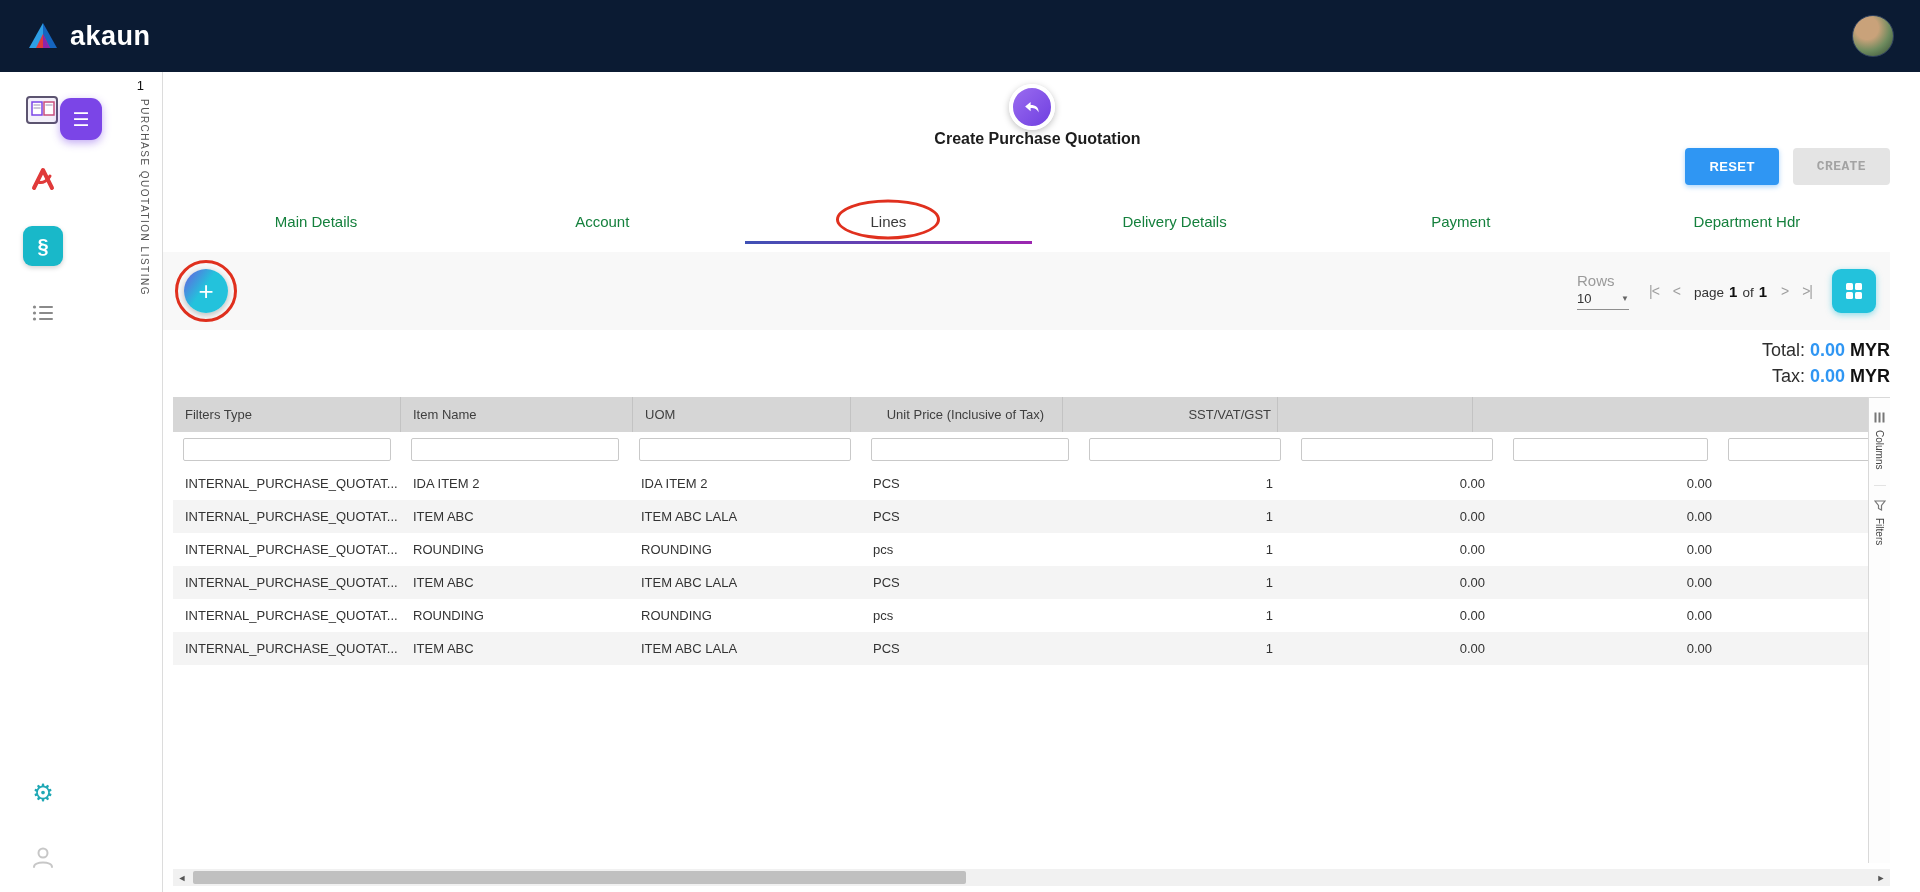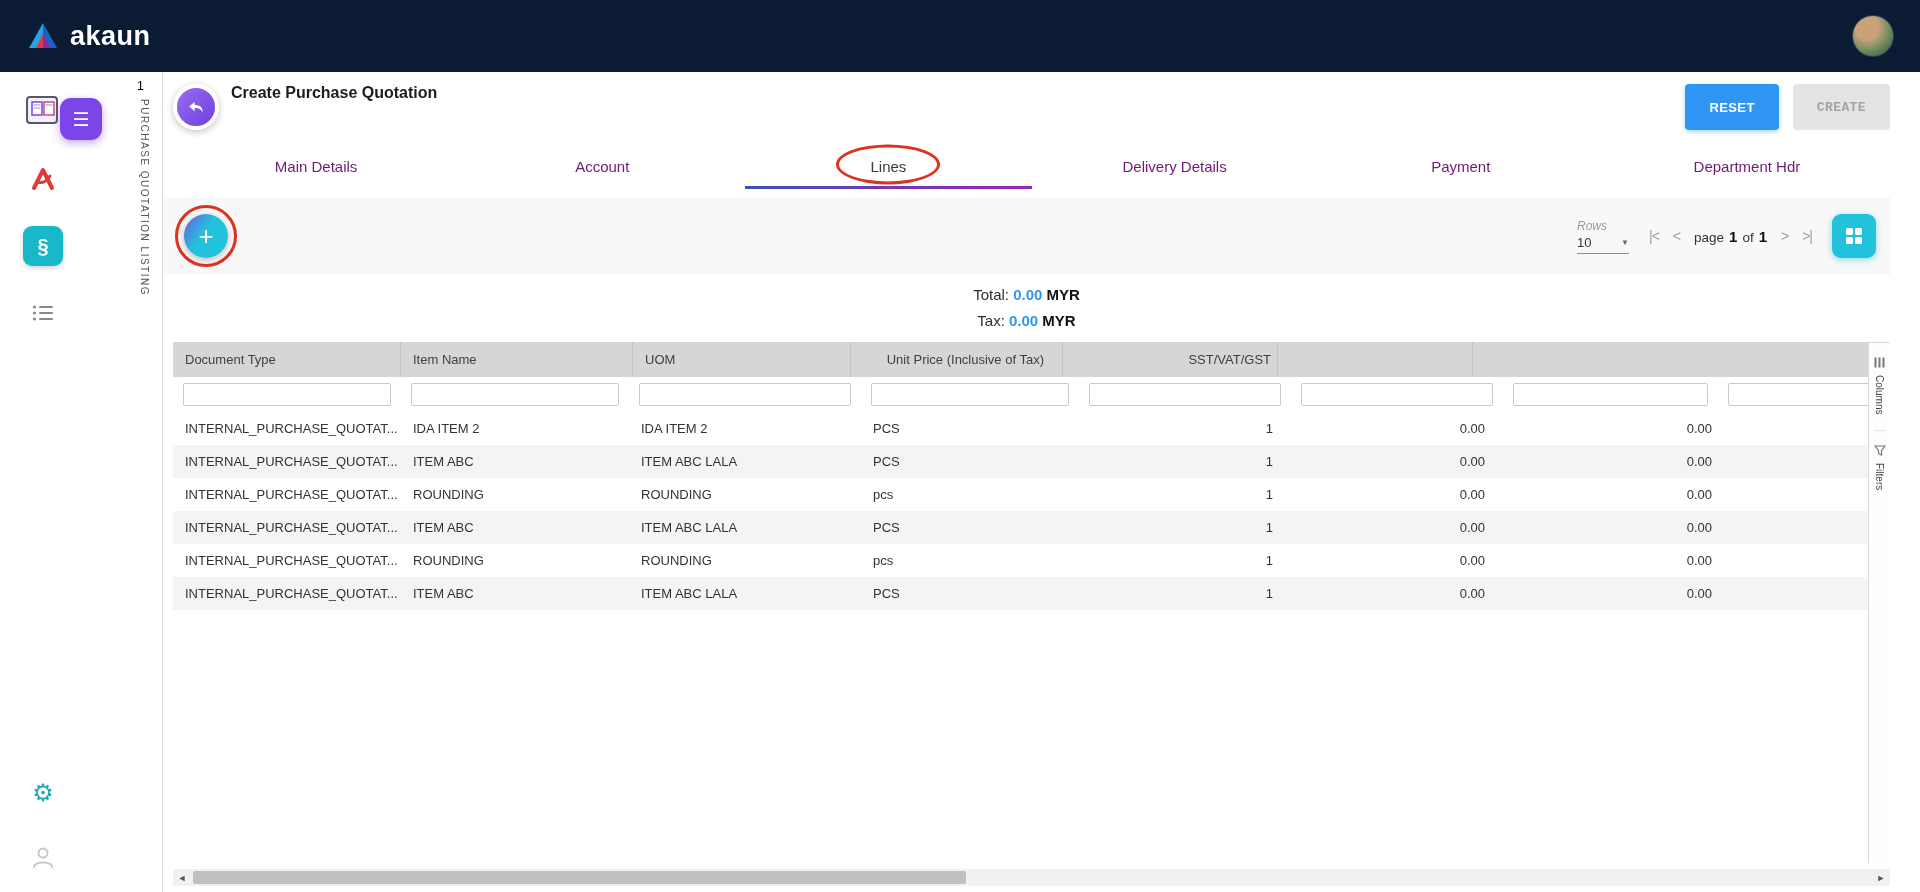--- a/index.html
+++ b/index.html
@@ -31,63 +31,63 @@
     box-shadow:0 3px 8px rgba(123,69,231,.45); z-index:5; cursor:pointer; }
 
   .strip { width:77px; border-right:1px solid #dcdcdc; display:flex; flex-direction:column;
     align-items:flex-end; padding:6px 12px 0 0; background:#fff; }
   .strip-index { font-size:13px; color:#111; margin-right:6px; }
   .strip-label { writing-mode:vertical-rl; font-size:10px; letter-spacing:1.5px; color:#555; margin-top:6px; }
 
   
   .main { flex:1; min-width:0; display:flex; flex-direction:column; background:#fff; }
 
-  .page-header { display:flex; padding:12px 30px 4px 10px; }
+  .page-header { display:flex; align-items:center; padding:12px 30px 4px 10px;flex-direction:column; }
   .back-btn { width:46px; height:46px; border-radius:50%; border:4px solid #fff;
     background:linear-gradient(135deg,#9b6cf0,#6f3fe0); display:flex; align-items:center; justify-content:center;
     box-shadow:0 2px 7px rgba(0,0,0,.25); cursor:pointer; flex:0 0 auto; }
   .page-title { font-size:16px; color:#1d1d1d; margin-left:12px; }
   .header-actions { margin-left:auto; display:flex; gap:14px; }
   .btn { border:none; border-radius:4px; font-size:13px; font-weight:bold; letter-spacing:.4px;
     padding:11px 24px; cursor:pointer; font-family:inherit; }
   .btn-reset { background:#2f96f3; color:#fff; box-shadow:0 2px 5px rgba(47,150,243,.4); }
   .btn-create { background:#e4e4e4; color:#a3a3a3;font-family:Liberation Mono, monospace; }
 
   .tabs { display:flex; margin:10px 30px 0 10px; }
-  .tab { flex:1; text-align:center; padding:14px 0 12px; font-size:15px; color:#701a75;
+  .tab { flex:1; text-align:center; padding:14px 0 12px; font-size:15px; color:#15803d;
     position:relative; cursor:pointer; }
   .tab.active { color:#3a3a3a; }
   .tab.active::after { content:""; position:absolute; left:0; right:0; bottom:-2px; height:3px;
     background:linear-gradient(90deg,#3f51b5,#9c27b0); }
   .tab-annotation { position:absolute; left:50%; top:50%; transform:translate(-50%,-54%);
     width:104px; height:40px; border:3px solid #e0301e; border-radius:50%; pointer-events:none; }
 
   .toolbar { margin:10px 30px 0 0; background:#f8f8f8; min-height:64px; display:flex;
     align-items:center; padding:8px 14px 8px 12px; }
   .add-annotation { width:62px; height:62px; border:3px solid #e0301e; border-radius:50%;
     display:flex; align-items:center; justify-content:center; }
   .add-btn { width:44px; height:44px; border-radius:50%; color:#fff; font-size:26px; line-height:1;
     display:flex; align-items:center; justify-content:center; cursor:pointer;
     background:linear-gradient(125deg,#6a5ae0 0%,#23c2dc 45%,#23c2dc 100%);
     box-shadow:0 2px 6px rgba(0,0,0,.25); }
   .toolbar-right { margin-left:auto; display:flex; align-items:center; gap:20px; }
   .rows-select { display:flex; flex-direction:column; width:52px; cursor:pointer; }
-  .rows-label { font-size:12px; color:#9a9a9a;font-style:italic; }
+  .rows-label { font-size:15px; color:#9a9a9a; }
   .rows-value-line { display:flex; align-items:center; justify-content:space-between;
     border-bottom:1px solid #8f8f8f; padding:2px 0 3px; }
   .rows-value { font-size:13px; color:#333; }
   .rows-caret { font-size:8px; color:#666; }
   .pager { display:flex; align-items:center; gap:14px; font-size:14px; color:#9e9e9e; }
   .pager .nav-glyph { cursor:pointer; letter-spacing:-1px; }
   .pager-text { color:#333; font-size:13.5px; display:flex; gap:5px; align-items:baseline; }
   .pager-text b { font-size:15px; color:#111; }
   .grid-btn { width:44px; height:44px; border-radius:9px; background:#23c2dc; display:flex;
     align-items:center; justify-content:center; cursor:pointer; box-shadow:0 2px 6px rgba(35,194,220,.5); }
 
-  .totals { text-align:center; padding:7px 30px 4px 0; font-size:15px; color:#2e2e2e; line-height:26px; }
+  .totals { text-align:right; padding:7px 30px 4px 0; font-size:18px; color:#2e2e2e; line-height:26px; }
   .totals .val { color:#2f96f3; font-weight:bold; }
   .totals .cur { color:#111; font-weight:bold; }
 
   
   .table-zone { position:relative; flex:1; margin:4px 30px 0 10px; overflow:hidden; }
   .table-scroll { width:100%; height:100%; overflow:hidden; }
   .grid-table { width:1740px; }
   .t-row { display:flex; width:1740px; }
   .t-head { background:#d6d6d6; }
   .t-head .cell { font-size:13px; color:#3f3f3f; line-height:35px; border-right:1px solid #c3c3c3; }
@@ -264,21 +264,21 @@
         <span>Tax:</span>
         <span class="val">0.00</span>
         <span class="cur">MYR</span>
       </div>
     </div>
 
     <div class="table-zone">
       <div class="table-scroll">
         <div class="grid-table">
           <div class="t-row t-head">
-            <div class="cell c-doc">Document Type</div>
+            <div class="cell c-doc">Filters Type</div>
             <div class="cell c-name">Item Name</div>
             <div class="cell c-uom">UOM</div>
             <div class="cell c-price">Unit Price (Inclusive of Tax)</div>
             <div class="cell c-tax">SST/VAT/GST</div>
             <div class="cell c-extra"></div>
           </div>
           <div class="t-row t-filter">
             <div class="cell c-doc"><input style=""></div>
             <div class="cell c-code"><input style=""></div>
             <div class="cell c-name"><input style=""></div>

